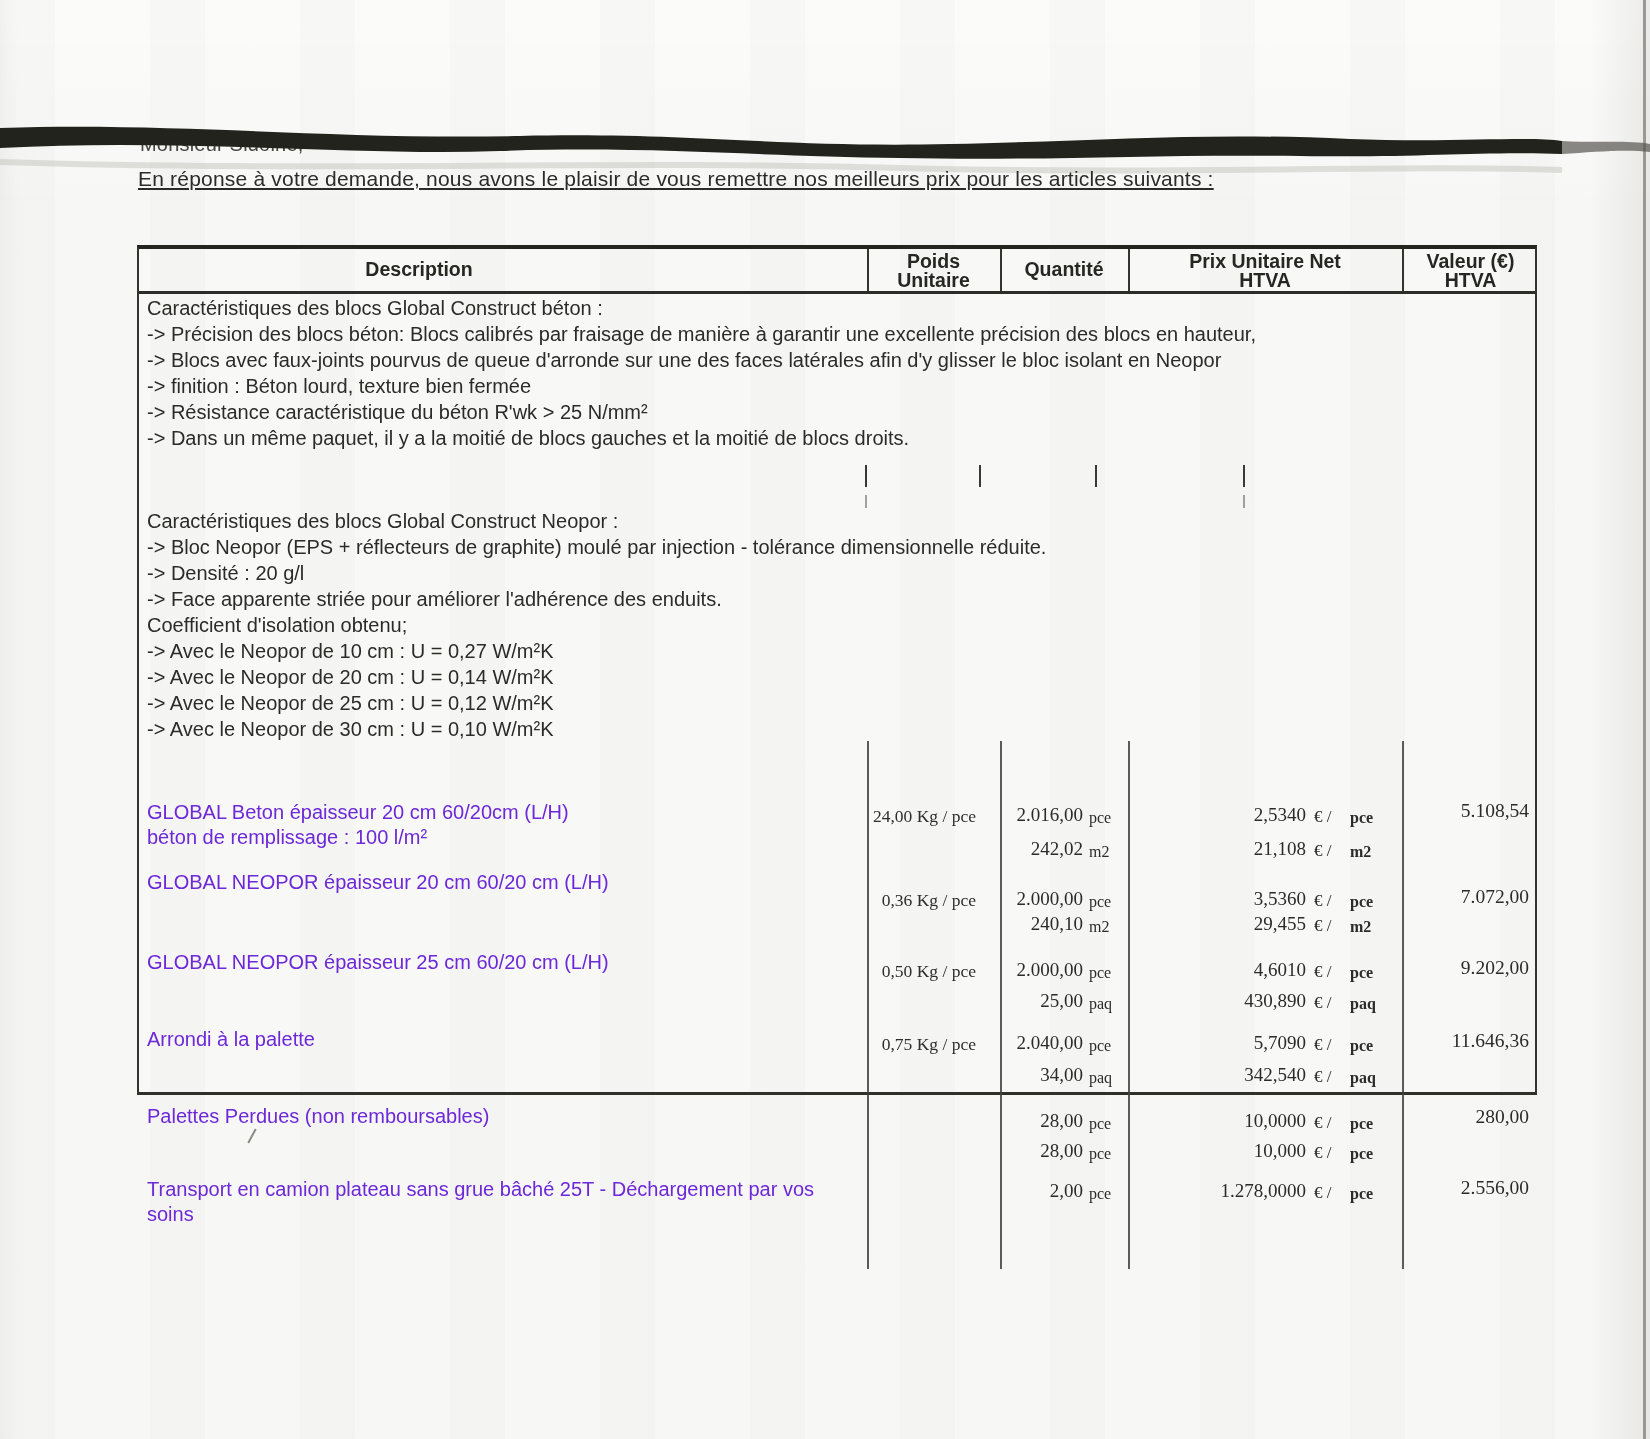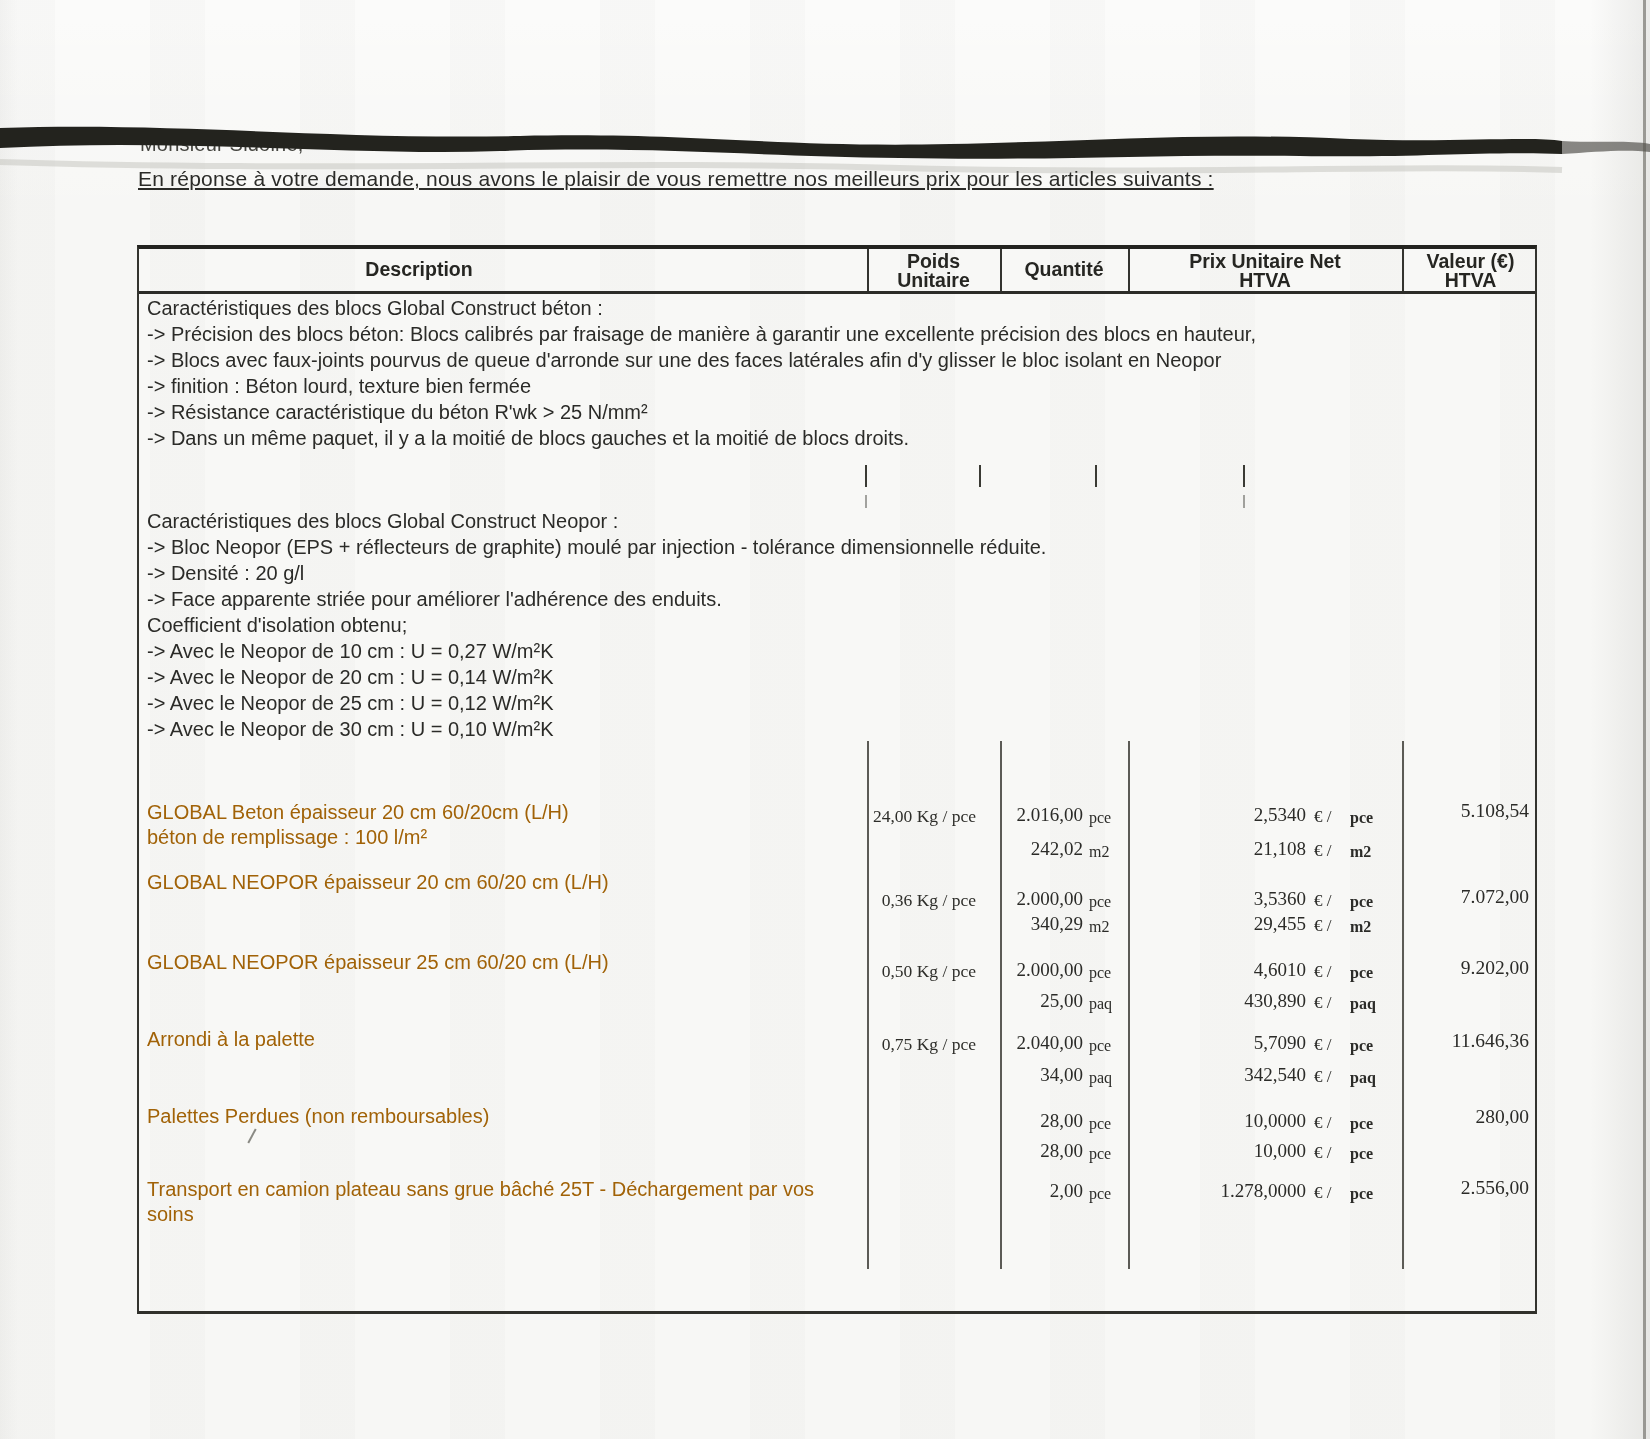--- a/index.html
+++ b/index.html
@@ -27,36 +27,36 @@
   .right-edge{
     position:absolute;left:1643px;top:0;width:3px;height:1439px;
     background:#57554f;opacity:0.55;
   }
   .pen-mark{
     position:absolute;left:251px;top:1128px;width:2px;height:16px;background:#8a8a84;
     transform:rotate(28deg);
   }
   
   .quote-table{
-    position:absolute;left:137px;top:245px;width:1400px;height:1069px;
+    position:absolute;left:137px;top:245px;width:1400px;height:850px;
     border:2px solid #34342f;
     border-top:4px solid #23231f;
     border-bottom:3px solid #30302b;
     box-sizing:border-box;
     background:rgba(255,255,255,0.12);
   }
   .hsep{position:absolute;top:0;width:2px;height:45px;background:#34342f;}
   .header-underline{position:absolute;left:0;top:42px;width:1396px;height:3px;background:#2c2c28;}
   .hcell{position:absolute;font-size:19.5px;font-weight:bold;color:#262622;text-align:center;line-height:19px;}
   .hline{display:block;}
   .bodysep{position:absolute;top:492px;width:2px;height:528px;background:#413f39;opacity:0.85;}
   .tick{position:absolute;width:2px;background:#3a3a34;}
   .charblock{position:absolute;left:8px;width:1380px;font-size:20px;line-height:26px;white-space:nowrap;color:#2b2b28;}
   .charblock div{height:26px;}
-  .trow .rdesc{position:absolute;left:8px;width:700px;font-size:20px;line-height:25px;color:#a16207;}
+  .trow .rdesc{position:absolute;left:8px;width:700px;font-size:20px;line-height:25px;color:#6d28d9;}
   .cell{position:absolute;box-sizing:border-box;font-family:Liberation Serif, serif;}
   .poids{left:731px;width:118px;text-align:right;padding-right:12px;font-size:17.5px;color:#2e2e2a;}
   .qty{left:864px;width:120px;display:flex;align-items:baseline;padding-right:4px;}
   .qty .num{flex:1;text-align:right;font-size:19px;}
   .qty .unit{width:30px;margin-left:6px;text-align:left;font-size:16px;position:relative;top:2px;}
   .prix{left:994px;width:258px;display:flex;align-items:baseline;padding-right:5px;}
   .prix .num{flex:1;text-align:right;font-size:19px;}
   .prix .cur{width:30px;margin-left:8px;font-size:17px;text-align:left;position:relative;top:1px;}
   .prix .unit{width:36px;margin-left:6px;font-size:16px;font-weight:bold;text-align:left;position:relative;top:2px;}
   .val{left:1269px;width:127px;text-align:right;padding-right:6px;font-size:19.5px;color:#2b2b28;}
@@ -165,21 +165,21 @@
   <div class="trow">
     <div class="rdesc" style="top:621px">
       <div>GLOBAL NEOPOR épaisseur 20 cm 60/20 cm (L/H)</div>
     </div>
     <div class="cell poids" style="top:641px">0,36 Kg / pce</div>
     <div class="cell qty" style="top:639px">
       <span class="num">2.000,00</span>
       <span class="unit">pce</span>
     </div>
     <div class="cell qty" style="top:664px">
-      <span class="num">340,29</span>
+      <span class="num">240,10</span>
       <span class="unit">m2</span>
     </div>
     <div class="cell prix" style="top:639px">
       <span class="num">3,5360</span>
       <span class="cur">€ /</span>
       <span class="unit">pce</span>
     </div>
     <div class="cell prix" style="top:664px">
       <span class="num">29,455</span>
       <span class="cur">€ /</span>

